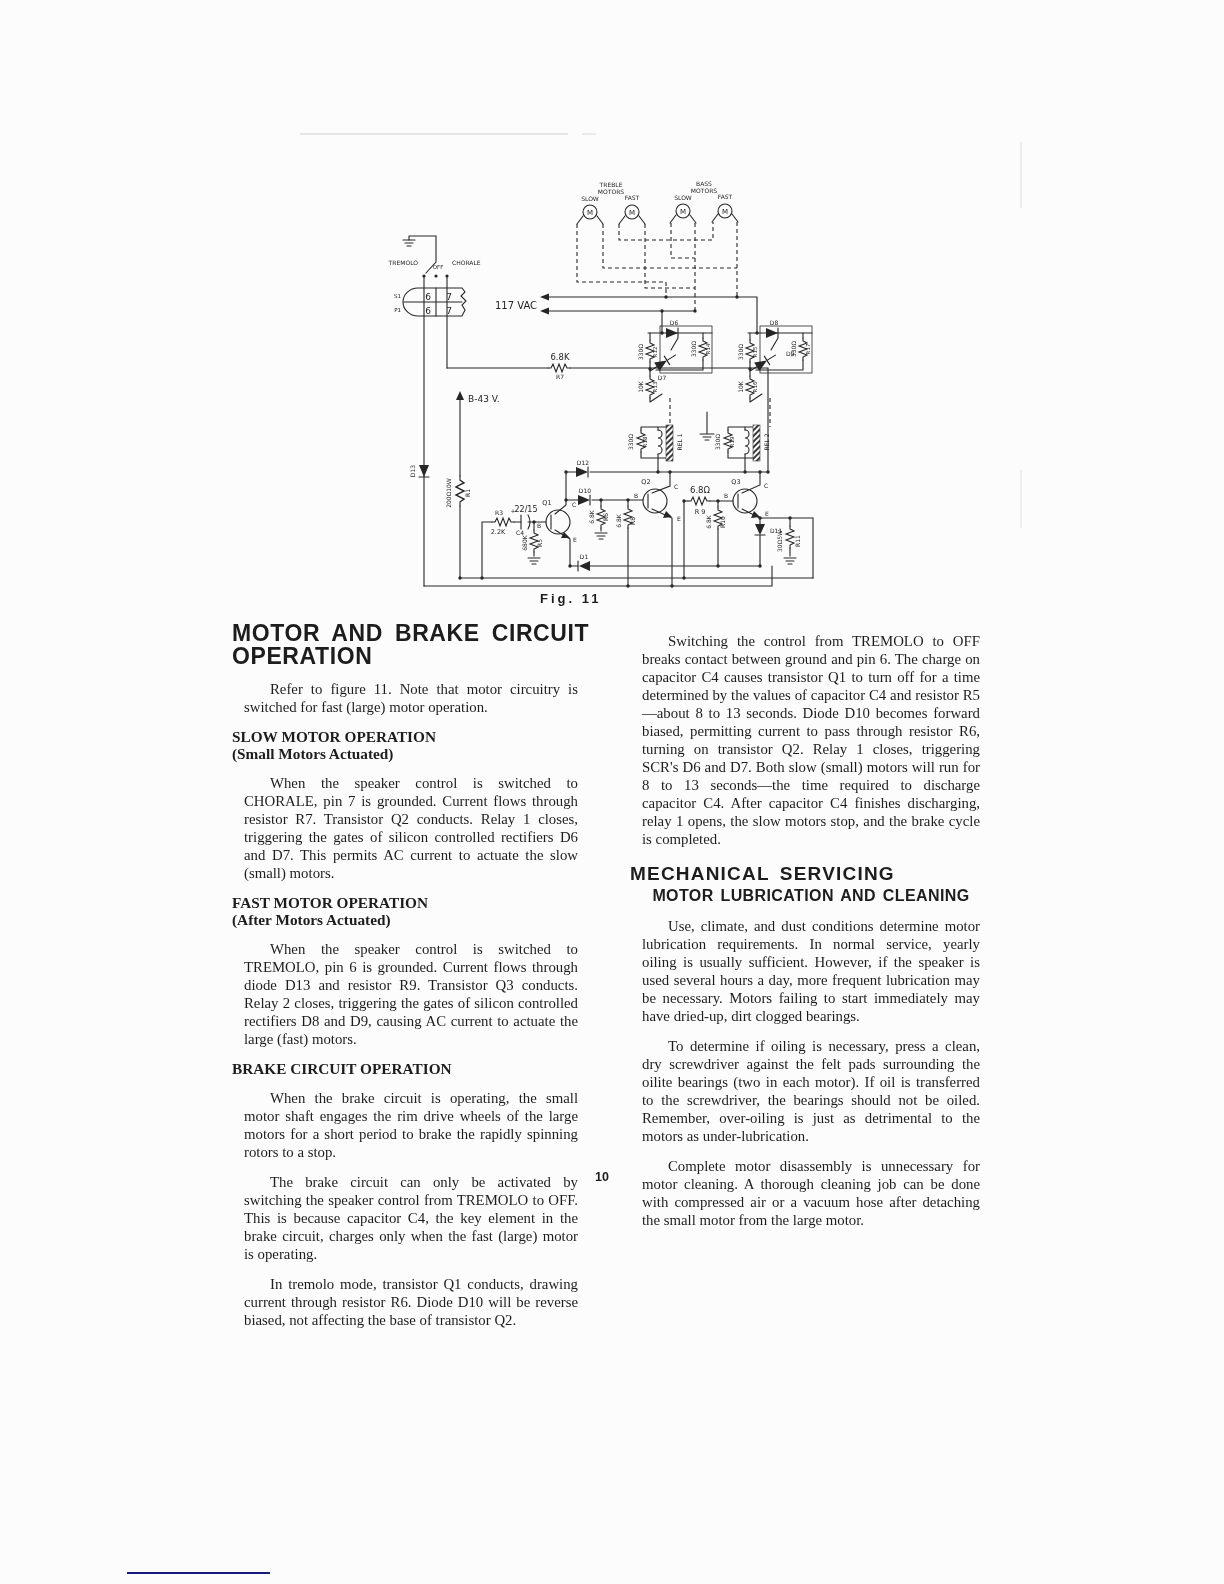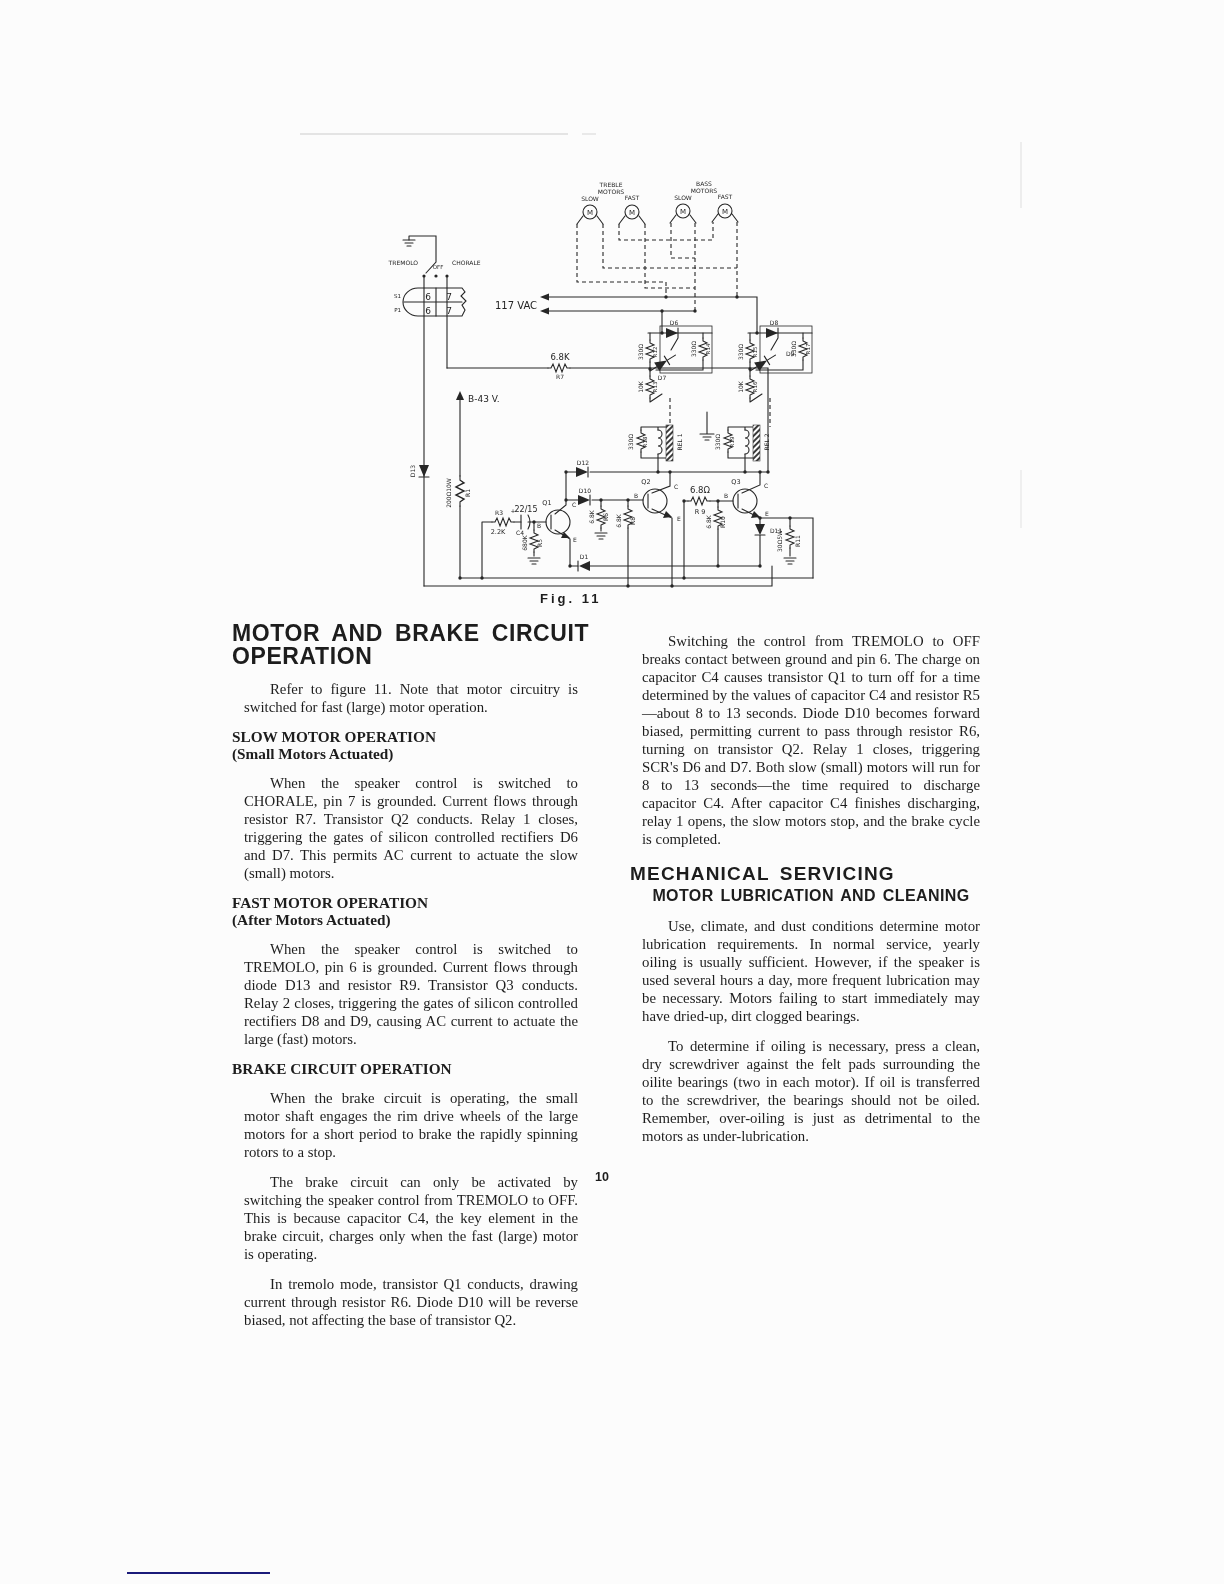--- a/index.html
+++ b/index.html
@@ -343,16 +343,17 @@
     <p>The brake circuit can only be activated by switching the speaker control from TREMOLO to OFF.  This is because capacitor C4, the key element in the brake circuit, charges only when the fast (large) motor is operating.</p>
     <p>In tremolo mode, transistor Q1 conducts, drawing current through resistor R6.  Diode D10 will be reverse biased, not affecting the base of transistor Q2.</p>
   </div>
 
   <div class="col" style="left:630px;top:620px;width:362px;">
     <p>Switching the control from TREMOLO to OFF breaks contact between ground and pin 6.  The charge on capacitor C4 causes transistor Q1 to turn off for a time determined by the values of capacitor C4 and resistor R5—about 8 to 13 seconds.  Diode D10 becomes forward biased, permitting current to pass through resistor R6, turning on transistor Q2.  Relay 1 closes, triggering SCR's D6 and D7.  Both slow (small) motors will run for 8 to 13 seconds—the time required to discharge capacitor C4.  After capacitor C4 finishes discharging, relay 1 opens, the slow motors stop, and the brake cycle is completed.</p>
     <div class="center-head">MECHANICAL SERVICING</div>
     <div class="center-sub">MOTOR LUBRICATION AND CLEANING</div>
     <p>Use, climate, and dust conditions determine motor lubrication requirements.  In normal service, yearly oiling is usually sufficient.  However, if the speaker is used several hours a day, more frequent lubrication may be necessary.  Motors failing to start immediately may have dried-up, dirt clogged bearings.</p>
     <p>To determine if oiling is necessary, press a clean, dry screwdriver against the felt pads surrounding the oilite bearings (two in each motor). If oil is transferred to the screwdriver, the bearings should not be oiled.  Remember, over-oiling is just as detrimental to the motors as under-lubrication.</p>
+    <p>Complete motor disassembly is unnecessary for motor cleaning.  A thorough cleaning job can be done with compressed air or a vacuum hose after detaching the small motor from the large motor.</p>
   </div>
 
   <div class="pageno">10</div>
 </div>
 
 </body></html>

